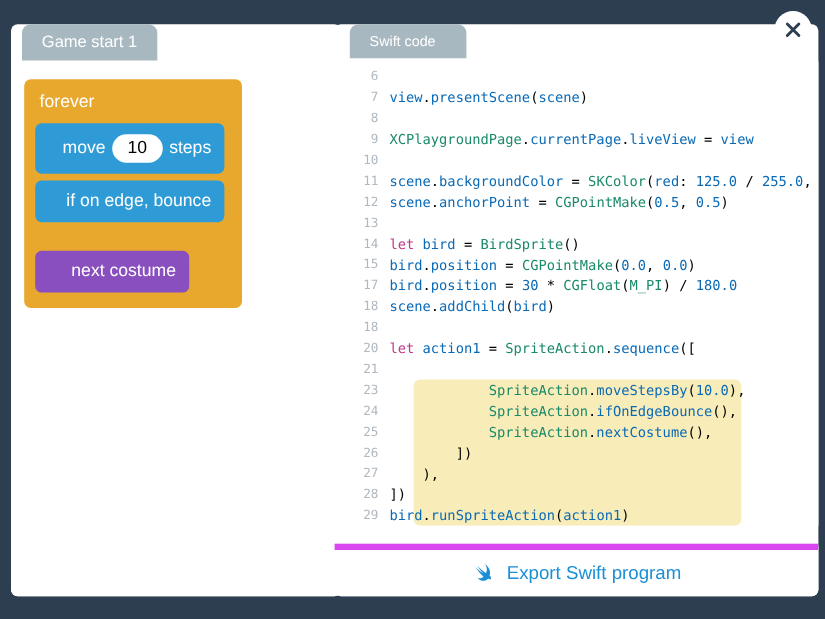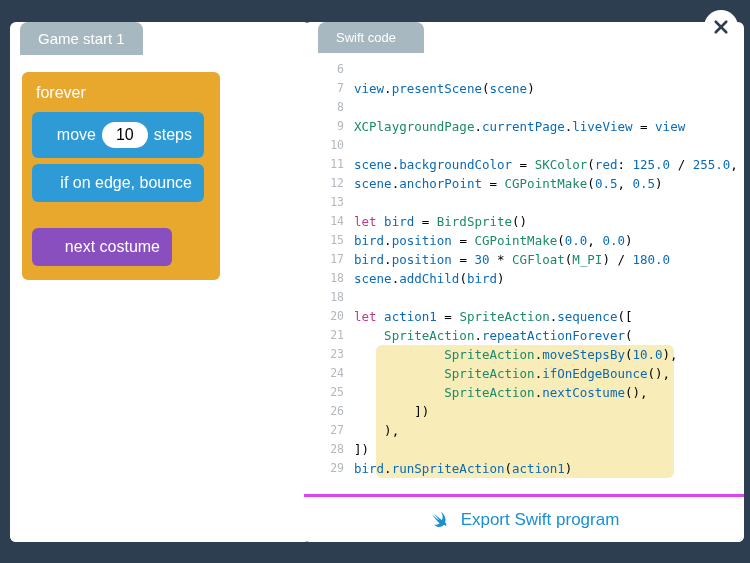--- a/index.html
+++ b/index.html
@@ -105,21 +105,21 @@
   .code { flex: 1; }
   .k { color: #c03a8a; }
   .n { color: #0a6ab6; }
   .t { color: #1a8a6a; }
   .num { color: #0a6ab6; }
 
   .export-bar {
     position: absolute;
     left: 0; right: 0; bottom: 0;
     height: 48px;
-    border-top: 3px solid #d946ef;
+    border-top: 6px solid #d946ef;
     display: flex;
     align-items: center;
     justify-content: center;
     gap: 10px;
     color: #1a8fd6;
     font-size: 17px;
     background: #fff;
     border-radius: 0 0 6px 6px;
   }
   .swift-icon { width: 22px; height: 22px; }
@@ -192,21 +192,21 @@
         <div class="code-line"><div class="gutter">10</div><div class="code"></div></div>
         <div class="code-line"><div class="gutter">11</div><div class="code"><span class="n">scene</span>.<span class="n">backgroundColor</span> = <span class="t">SKColor</span>(<span class="n">red</span>: <span class="num">125.0</span> / <span class="num">255.0</span>, </div></div>
         <div class="code-line"><div class="gutter">12</div><div class="code"><span class="n">scene</span>.<span class="n">anchorPoint</span> = <span class="t">CGPointMake</span>(<span class="num">0.5</span>, <span class="num">0.5</span>)</div></div>
         <div class="code-line"><div class="gutter">13</div><div class="code"></div></div>
         <div class="code-line"><div class="gutter">14</div><div class="code"><span class="k">let</span> <span class="n">bird</span> = <span class="t">BirdSprite</span>()</div></div>
         <div class="code-line"><div class="gutter">15</div><div class="code"><span class="n">bird</span>.<span class="n">position</span> = <span class="t">CGPointMake</span>(<span class="num">0.0</span>, <span class="num">0.0</span>)</div></div>
         <div class="code-line"><div class="gutter">17</div><div class="code"><span class="n">bird</span>.<span class="n">position</span> = <span class="num">30</span> * <span class="t">CGFloat</span>(<span class="t">M_PI</span>) / <span class="num">180.0</span></div></div>
         <div class="code-line"><div class="gutter">18</div><div class="code"><span class="n">scene</span>.<span class="n">addChild</span>(<span class="n">bird</span>)</div></div>
         <div class="code-line"><div class="gutter">18</div><div class="code"></div></div>
         <div class="code-line"><div class="gutter">20</div><div class="code"><span class="k">let</span> <span class="n">action1</span> = <span class="t">SpriteAction</span>.<span class="n">sequence</span>([</div></div>
-        <div class="code-line"><div class="gutter">21</div><div class="code">    <span class="t">SpriteAction</span>.<span class="n">repeatActionForever</span>(</div></div>
+        <div class="code-line"><div class="gutter">21</div></div>
         <div class="code-line"><div class="gutter">23</div><div class="code">            <span class="t">SpriteAction</span>.<span class="n">moveStepsBy</span>(<span class="num">10.0</span>),</div></div>
         <div class="code-line"><div class="gutter">24</div><div class="code">            <span class="t">SpriteAction</span>.<span class="n">ifOnEdgeBounce</span>(),</div></div>
         <div class="code-line"><div class="gutter">25</div><div class="code">            <span class="t">SpriteAction</span>.<span class="n">nextCostume</span>(),</div></div>
         <div class="code-line"><div class="gutter">26</div><div class="code">        ])</div></div>
         <div class="code-line"><div class="gutter">27</div><div class="code">    ),</div></div>
         <div class="code-line"><div class="gutter">28</div><div class="code">])</div></div>
         <div class="code-line"><div class="gutter">29</div><div class="code"><span class="n">bird</span>.<span class="n">runSpriteAction</span>(<span class="n">action1</span>)</div></div>
       </div>
   </div>
   <div class="export-bar">

